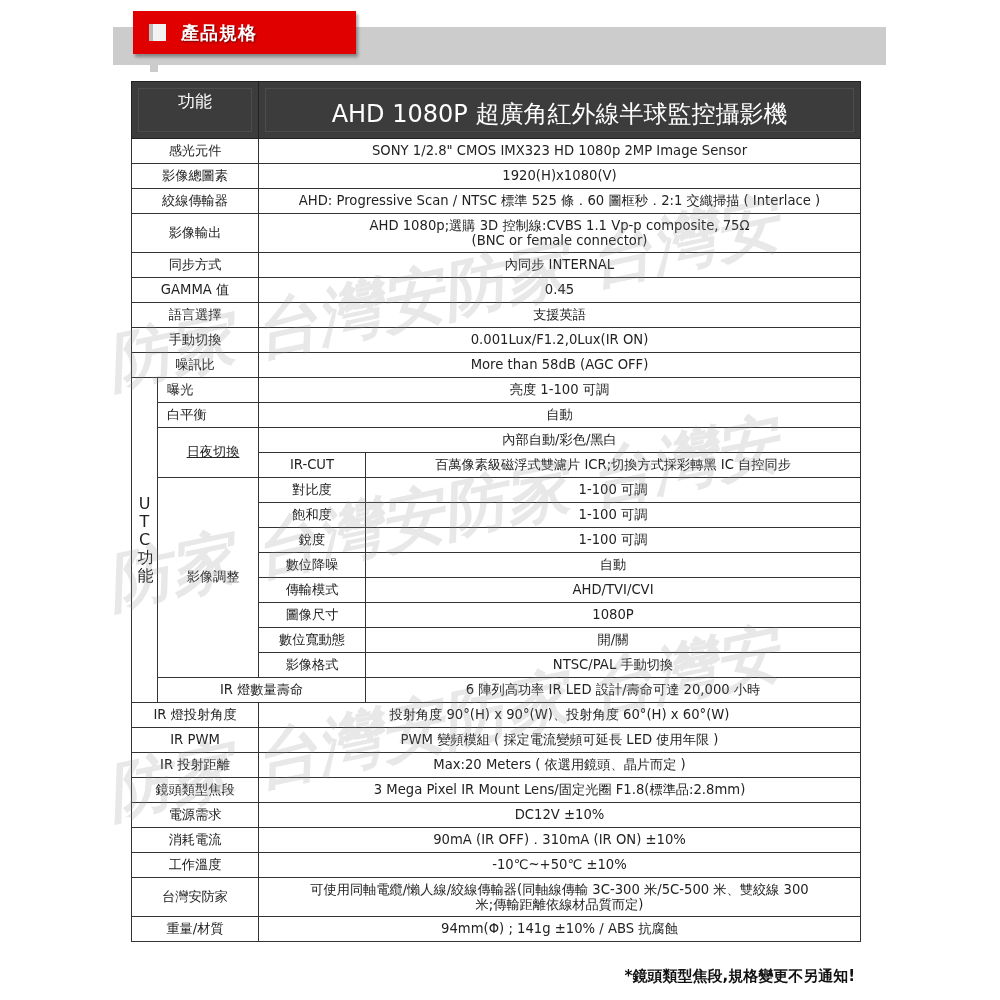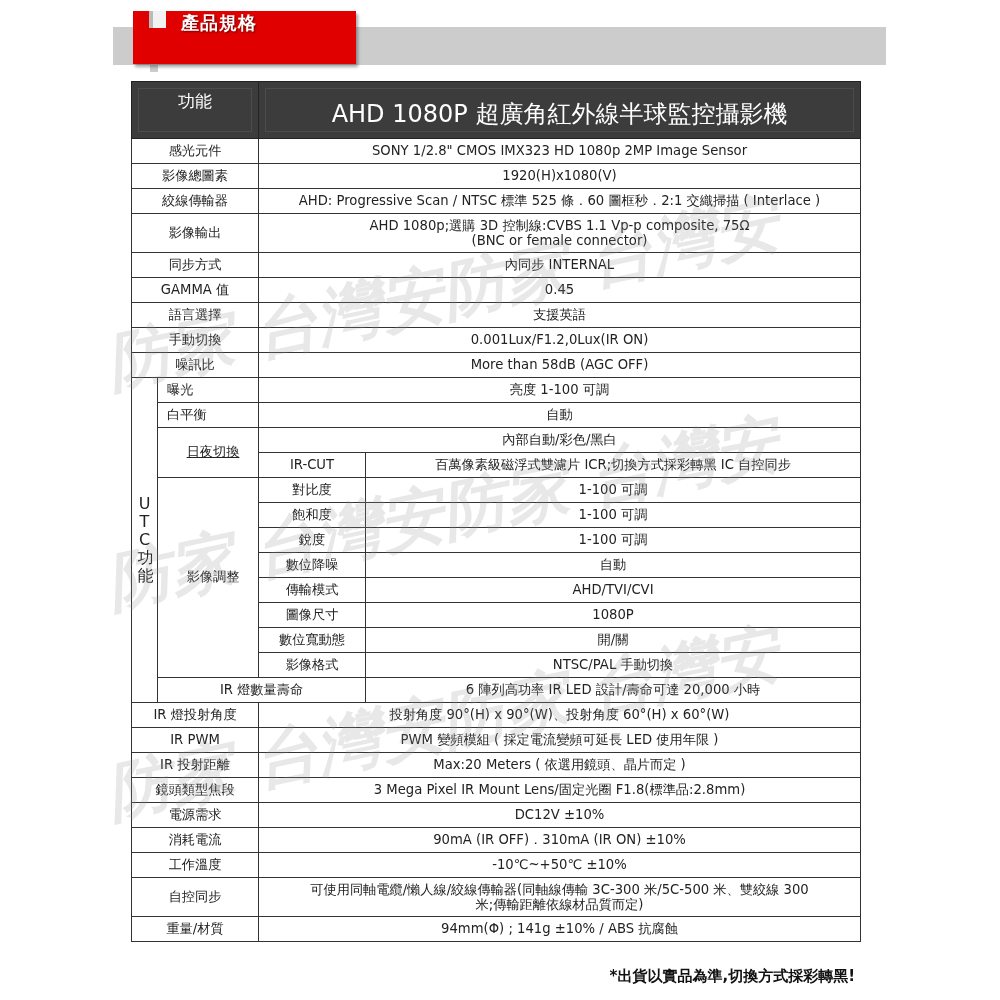--- a/index.html
+++ b/index.html
@@ -2,23 +2,23 @@
 <html><head>
 <meta charset="utf-8">
 <style>
   * { box-sizing: border-box; margin: 0; padding: 0; }
   html, body { width: 1000px; height: 1000px; background: #ffffff; overflow: hidden; }
   body { position: relative; font-family: "DejaVu Sans", "Liberation Sans", sans-serif; color: #222; }
 
   .title-bar { position: absolute; left: 113px; top: 27px; width: 773px; height: 38px; background: #cccccc; }
   .title-stub { position: absolute; left: 150px; top: 65px; width: 8px; height: 7px; background: #cccccc; }
   .title-red {
-    position: absolute; left: 133px; top: 11px; width: 223px; height: 53px;
+    position: absolute; left: 133px; top: 11px; width: 223px; height: 43px;
     background: #e00000; box-shadow: 2px 3px 3px rgba(0,0,0,0.35);
-    display: flex; 
+    display: flex; align-items: center;
   }
   .title-square { width: 17px; height: 17px; background: #f2f2f2; margin-left: 16px; margin-right: 15px; border-left: 4px solid #bbb; }
   .title-text { color: #fff; font-size: 18px; font-weight: bold; letter-spacing: 1px; text-shadow: 1px 1px 2px rgba(0,0,0,0.5); }
 
   table.spec {
     position: absolute; left: 131px; top: 81px; width: 729px;
     border-collapse: collapse; table-layout: fixed;
     font-size: 13.2px; line-height: 1.1;
   }
   table.spec td {
@@ -181,30 +181,30 @@
       </tr>
   <tr>
         <td colspan="2">消耗電流</td>
         <td colspan="2">90mA (IR OFF)．310mA (IR ON)  ±10%</td>
       </tr>
   <tr>
         <td colspan="2">工作溫度</td>
         <td colspan="2">-10℃~+50℃  ±10%</td>
       </tr>
   <tr style="height:39px">
-        <td colspan="2">自控同步</td>
+        <td colspan="2">台灣安防家</td>
         <td colspan="2" class="wrap">
           <div>可使用同軸電纜/懶人線/絞線傳輸器(同軸線傳輸 3C-300 米/5C-500 米、雙絞線 300</div>
           <div>米;傳輸距離依線材品質而定)</div>
         </td>
       </tr>
   <tr>
         <td colspan="2">重量/材質</td>
         <td colspan="2">94mm(Φ) ; 141g  ±10% / ABS  抗腐蝕</td>
       </tr>
 </tbody>
   </table>
 
 <div class="watermark" style="left:100px; top:250px;">防家 台灣安防家 台灣安</div>
 <div class="watermark" style="left:100px; top:470px;">防家 台灣安防家 台灣安</div>
 <div class="watermark" style="left:100px; top:680px;">防家 台灣安防家 台灣安</div>
 
-<div class="footnote">*出貨以實品為準,切換方式採彩轉黑!</div>
+<div class="footnote">*鏡頭類型焦段,規格變更不另通知!</div>
 
 </body></html>

